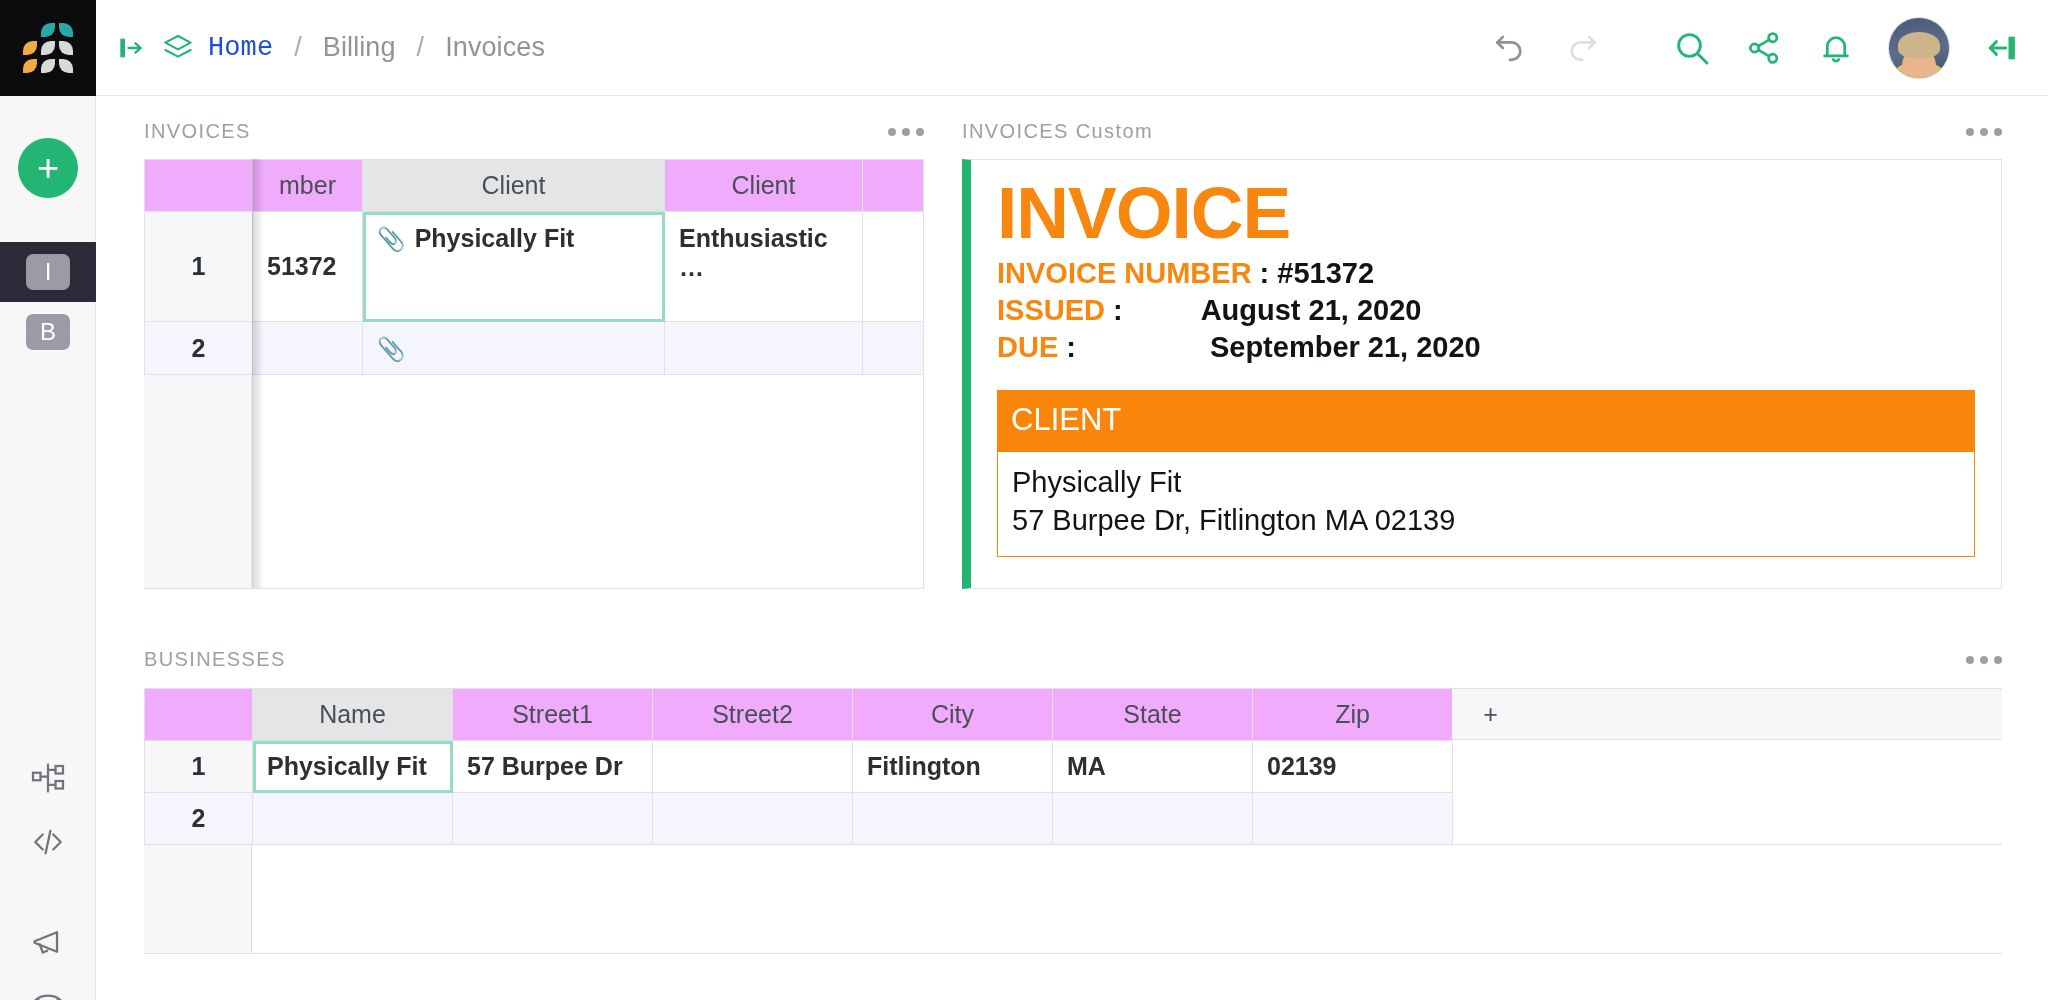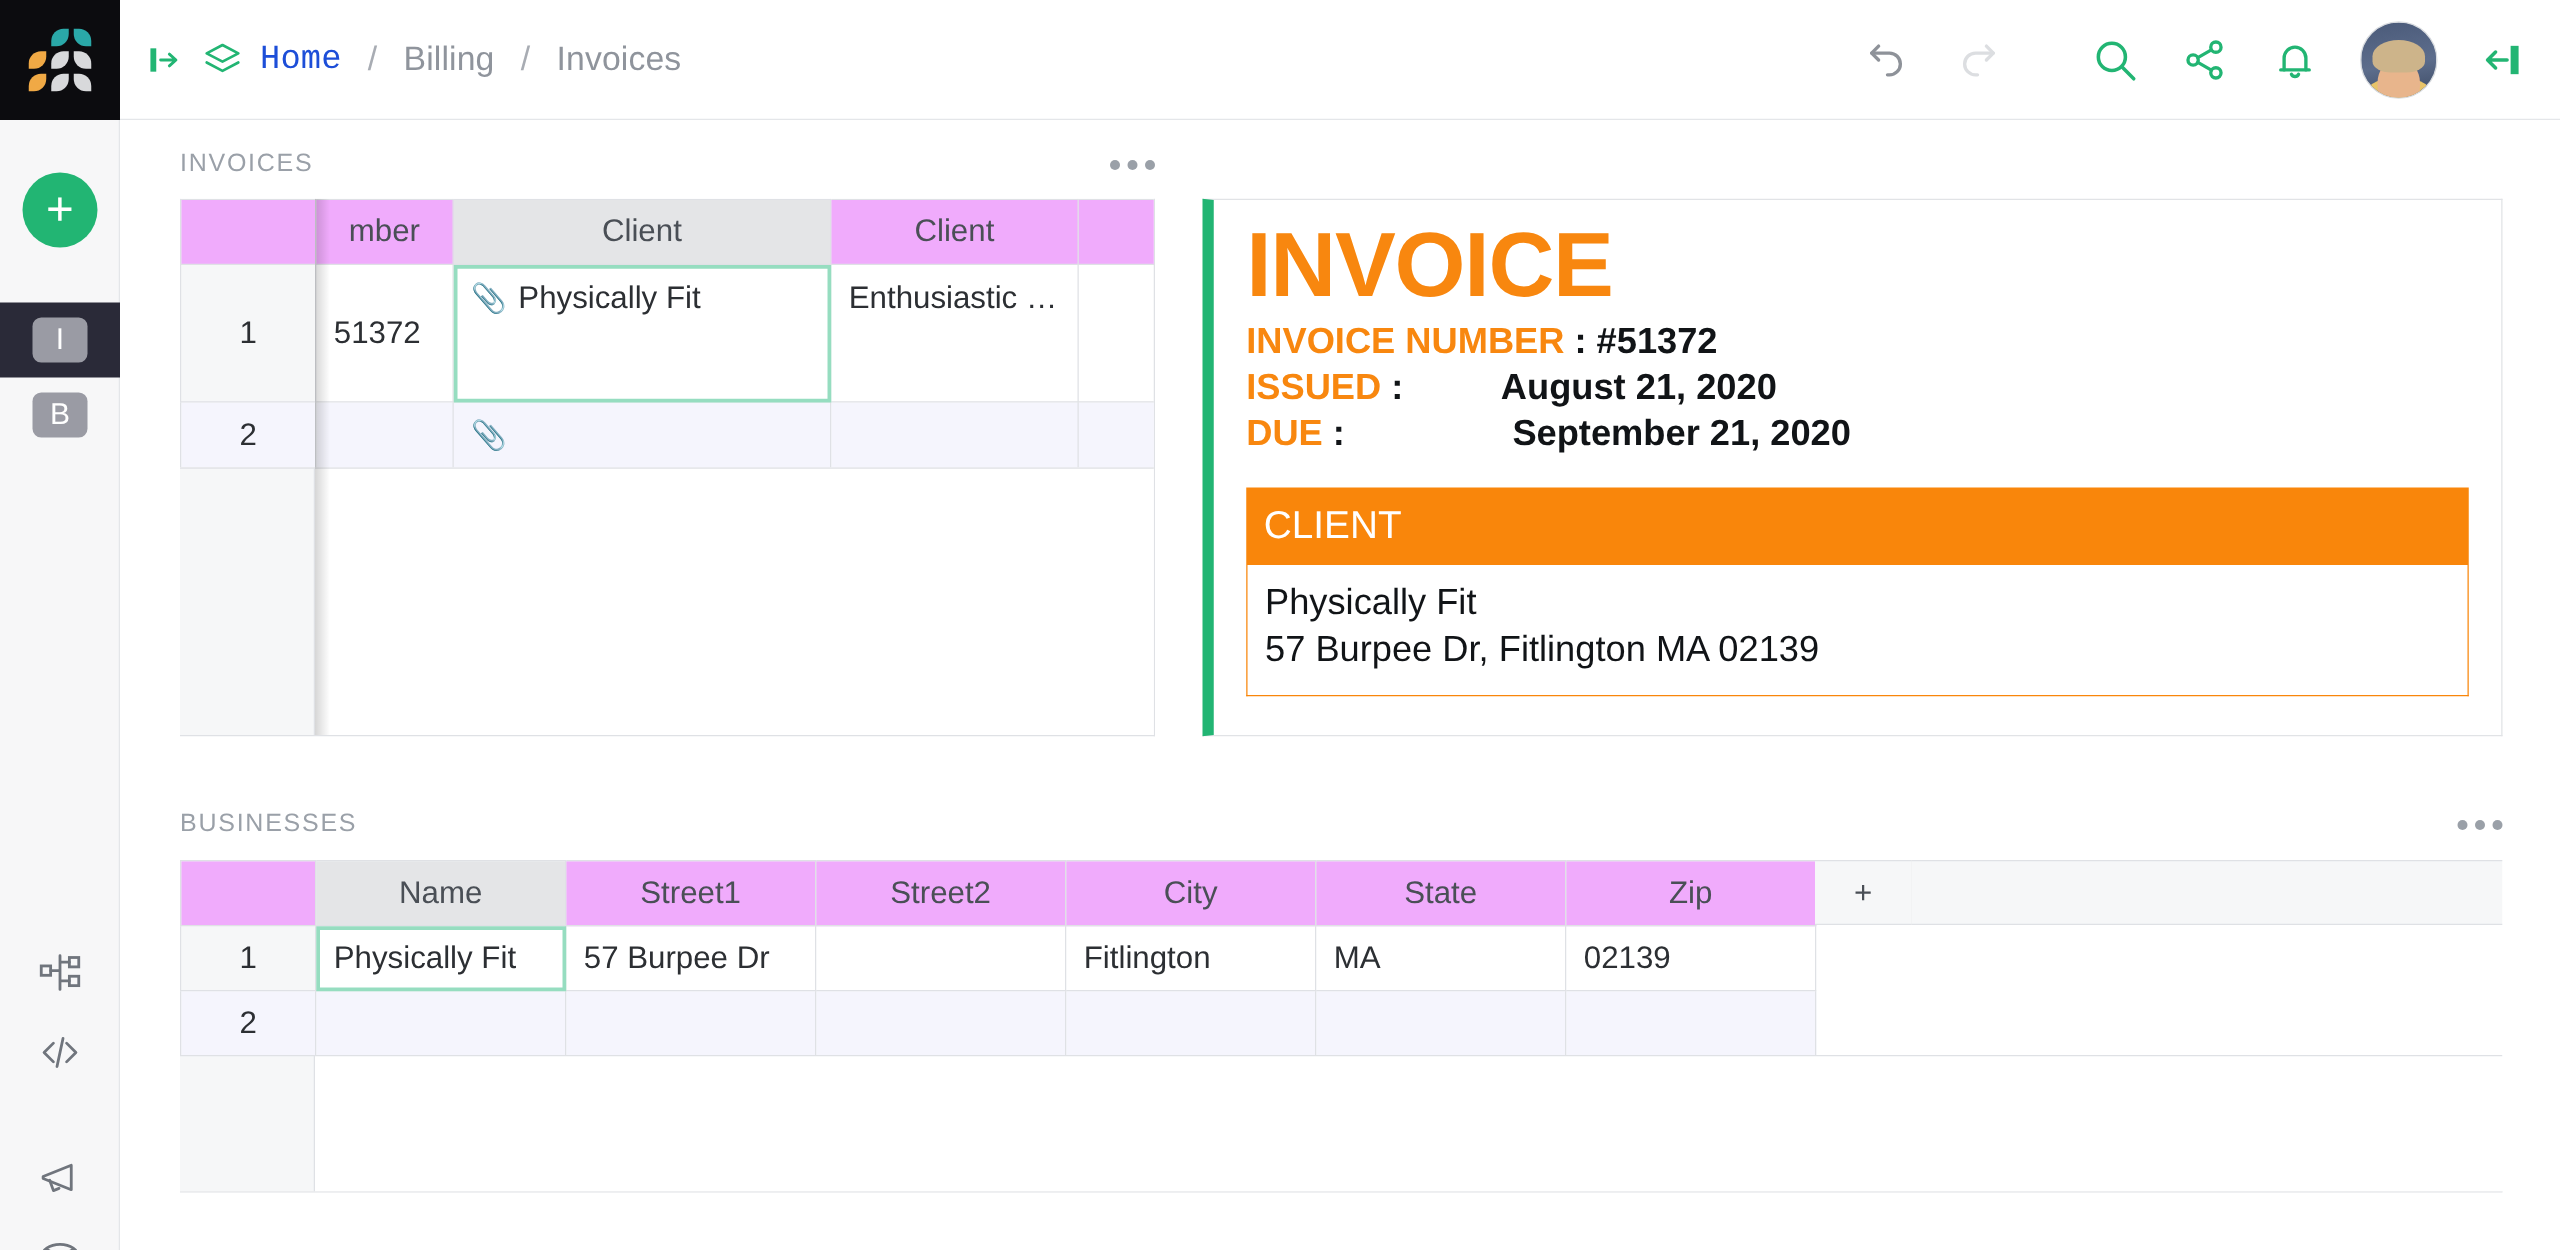--- a/index.html
+++ b/index.html
@@ -126,21 +126,21 @@
   }
   .dots {
     display: flex; gap: 6px; cursor: pointer;
   }
   .dots i { width: 8px; height: 8px; border-radius: 50%; background: #9aa0a8; display:block; }
 
   
   .grid-table { border-collapse: collapse; table-layout: fixed; }
   .grid-table th, .grid-table td {
     border: 1px solid #dfe1e5;
-    font-size: 25px; color: #2c2f33; font-weight: 400;
+    font-size: 25px; color: #2c2f33; font-weight: 700;
     padding: 0 14px;
   }
   .grid-table th {
     background: #f0abfc; color: #4a4f56;
     height: 52px; text-align: center; font-weight: 400;
   }
   .grid-table th.sel-col { background: #e4e5e7; }
   .gutter {
     background: #f6f7f8; color: #4a4f56;
     text-align: center; width: 108px;
@@ -370,20 +370,28 @@
       </tbody>
     </table>
 
     <div style="position:absolute;top:215px;left:0;width:780px;height:215px;border-top:1px solid #dfe1e5;background:#fff"></div>
     <div style="position:absolute;top:215px;left:0;width:108px;height:215px;background:#f6f7f8;border-right:1px solid #dfe1e5;border-top:1px solid #dfe1e5"></div>
 
     <div style="position:absolute;top:0;left:108px;width:12px;height:430px;
                 background:linear-gradient(to right,rgba(0,0,0,.16),rgba(0,0,0,0));pointer-events:none"></div>
   </div>
 
+  <div style="position:absolute;top:24px;left:866px;width:1040px;display:flex;align-items:center;justify-content:space-between">
+    <span class="panel-title">INVOICES Custom</span>
+    <span class="dots">
+      <i></i>
+        <i></i>
+        <i></i>
+    </span>
+  </div>
 
   <div id="invoice-card" style="top:63px;left:866px;width:1040px;height:430px">
 
     <div style="position:relative;padding:16px 24px 0 26px;height:100%">
 
       <div style="display:flex;justify-content:space-between;align-items:flex-start">
         <div class="inv-title">INVOICE</div>
       </div>
 
       <div style="margin-top:6px">

